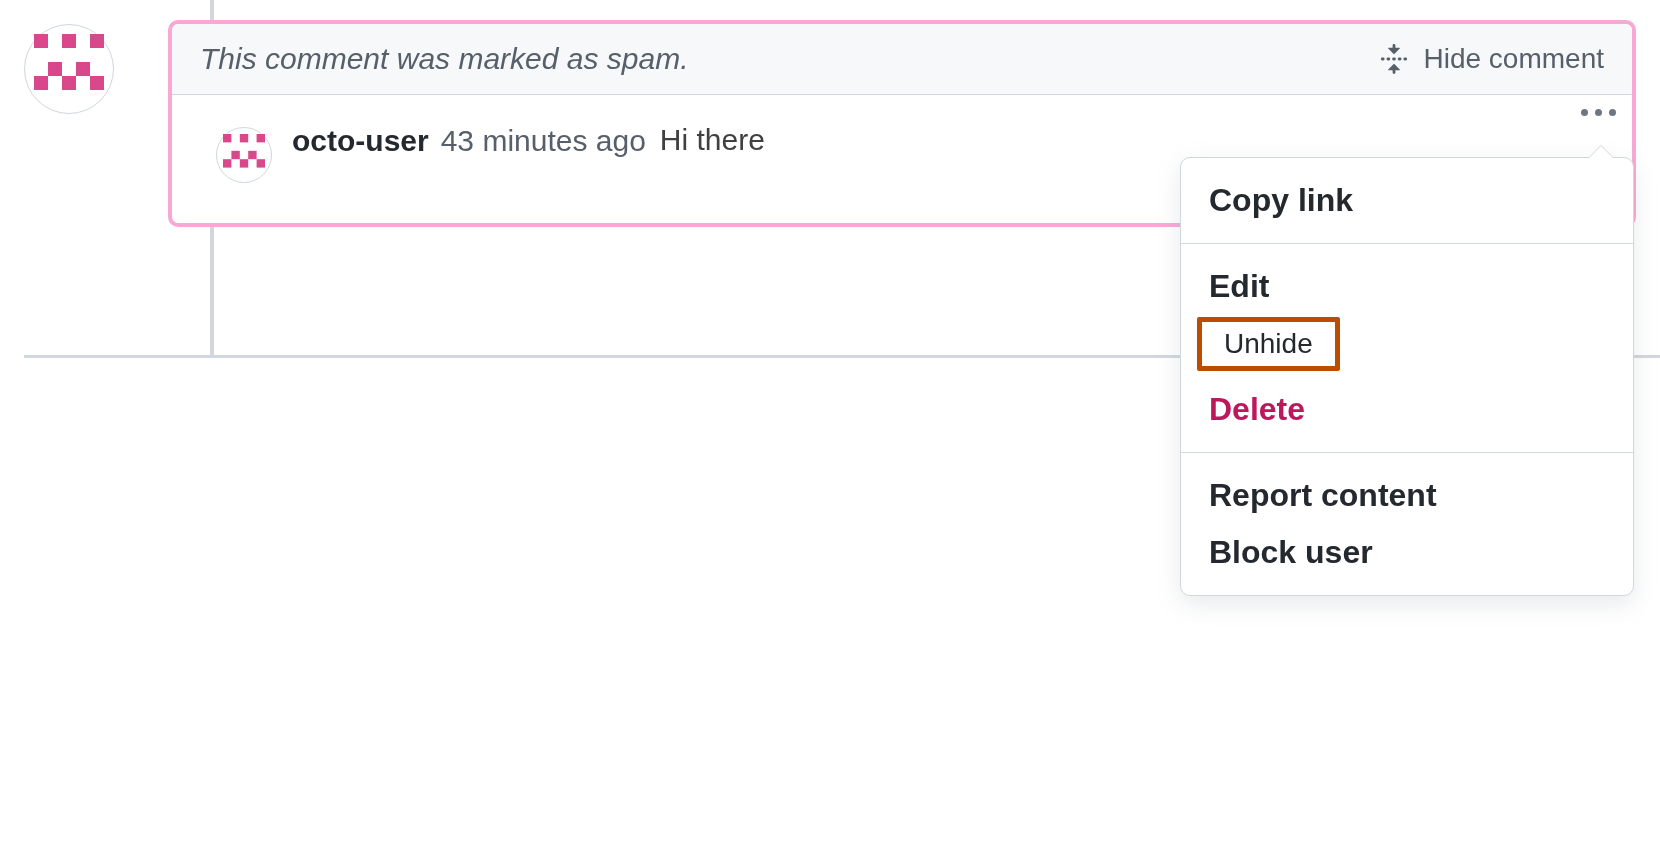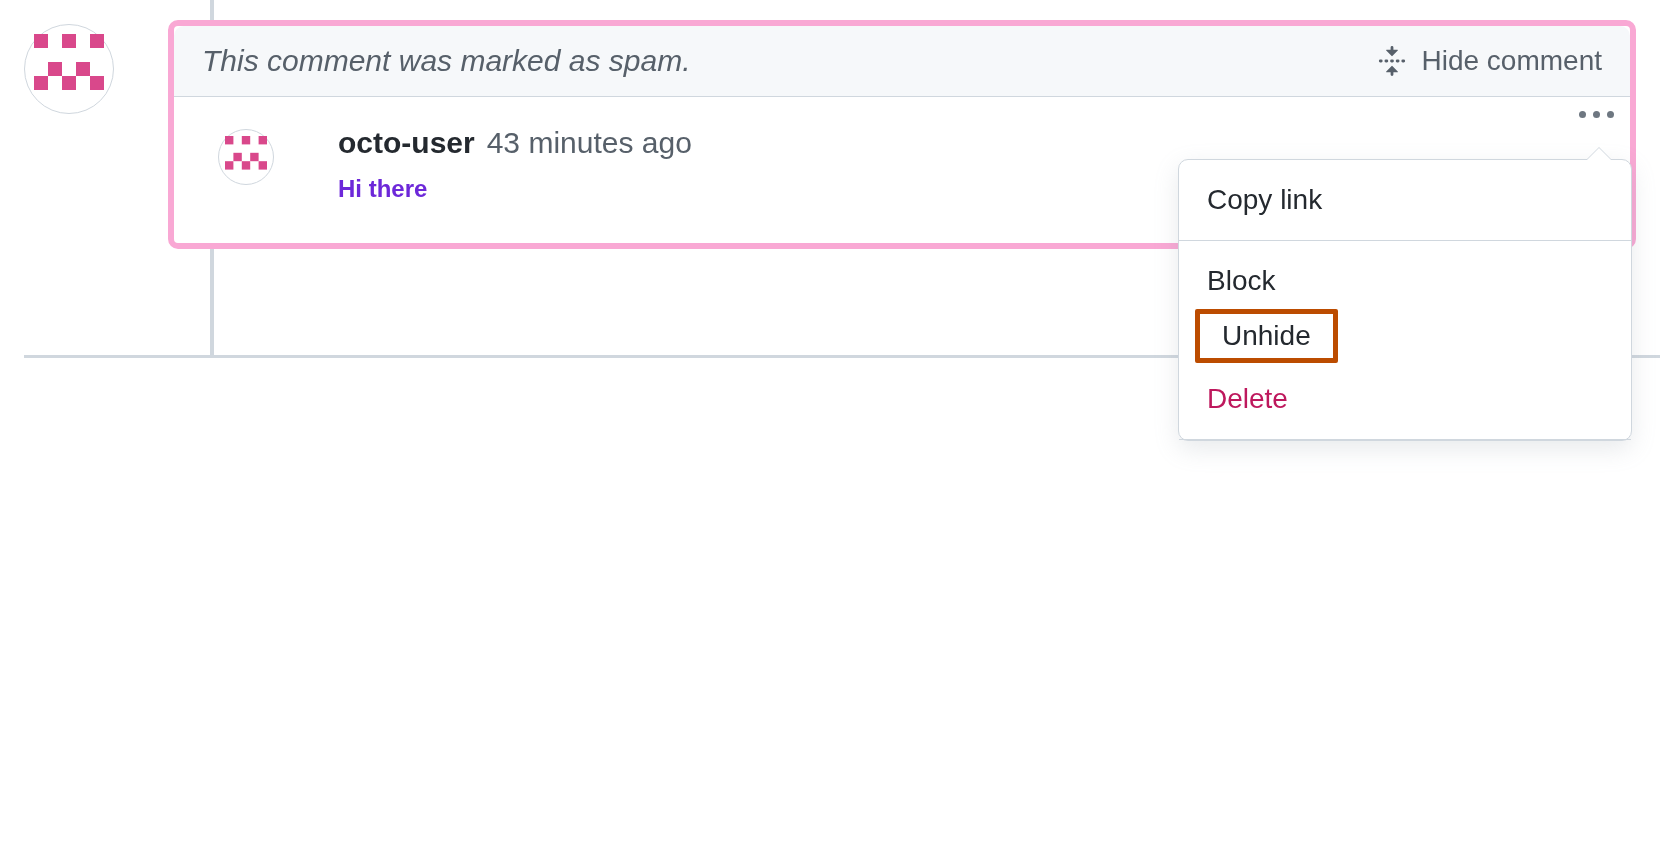--- a/index.html
+++ b/index.html
@@ -41,21 +41,21 @@
     display: flex;
     align-items: center;
     justify-content: center;
   }
   .identicon svg { display: block; }
   .card {
     position: absolute;
     left: 168px;
     top: 20px;
     width: 1468px;
-    border: 6px solid #f9a8d4;
+    border: 4px solid #f9a8d4;
     border-radius: 10px;
     background: #ffffff;
     overflow: visible;
   }
   .card-header {
     display: flex;
     align-items: center;
     justify-content: space-between;
     background: #f6f8fa;
     border-bottom: 1px solid #d0d7de;
@@ -102,37 +102,35 @@
     border: 1px solid #d0d7de;
     display: flex;
     align-items: center;
     justify-content: center;
     flex-shrink: 0;
     margin-left: 16px;
     margin-top: 4px;
   }
   .meta {
     display: flex;
-    flex-direction: column;
+    flex-direction: row;
     gap: 14px;
-    margin-left: 44px;
   }
   .meta-top {
     display: flex;
     align-items: baseline;
     gap: 12px;
     font-size: 30px;
     line-height: 1.2;
   }
   .username { font-weight: 600; color: #24292f; }
   .timestamp { color: #57606a; }
   .comment-text {
-    font-size: 24px;
-    color: #6d28d9;
-    font-weight: bold;
+    font-size: 30px;
+    color: #404040;
   }
   .kebab-btn {
     position: absolute;
     right: 10px;
     top: 8px;
     background: none;
     border: none;
     padding: 6px;
     cursor: pointer;
     color: #57606a;
@@ -164,23 +162,24 @@
     right: 20px;
     width: 0; height: 0;
     border-left: 12px solid transparent;
     border-right: 12px solid transparent;
     border-bottom: 12px solid #ffffff;
     filter: drop-shadow(0 -1px 0 #d0d7de);
   }
   .menu-section { padding: 14px 0; }
   .menu-item {
     padding: 10px 28px;
-    font-size: 28px;
+    font-size: 32px;
     color: #24292f;
     cursor: pointer;
+    font-weight: bold;
   }
   .menu-item.danger { color: #be185d; }
   .menu-divider {
     height: 1px;
     background: #d0d7de;
     margin: 0;
   }
   .unhide-highlight {
     border: 5px solid #bc4c00;
     border-radius: 2px;
@@ -253,20 +252,24 @@
           <span></span>
       </span>
     </button>
 
     <div class="dropdown">
       <div class="menu-section">
         <div class="menu-item">Copy link</div>
       </div>
       <div class="menu-divider"></div>
       <div class="menu-section">
-        <div class="menu-item">Block</div>
+        <div class="menu-item">Edit</div>
         <div class="unhide-highlight">Unhide</div>
         <div class="menu-item danger">Delete</div>
       </div>
       <div class="menu-divider"></div>
+      <div class="menu-section">
+        <div class="menu-item">Report content</div>
+        <div class="menu-item">Block user</div>
+      </div>
     </div>
   </div>
 </div>
 
 </body></html>

